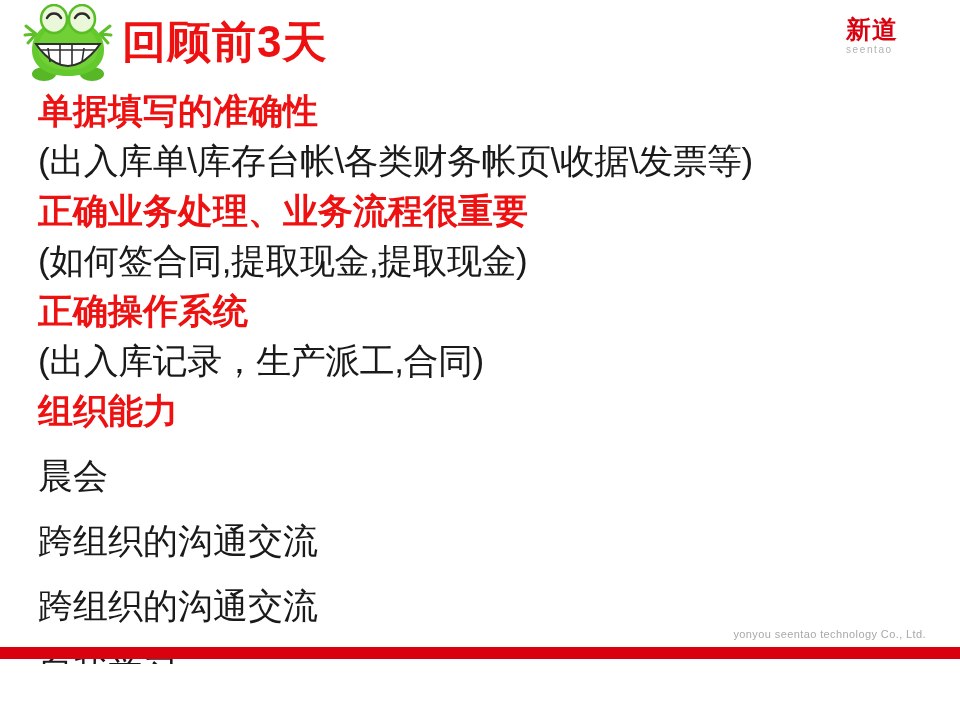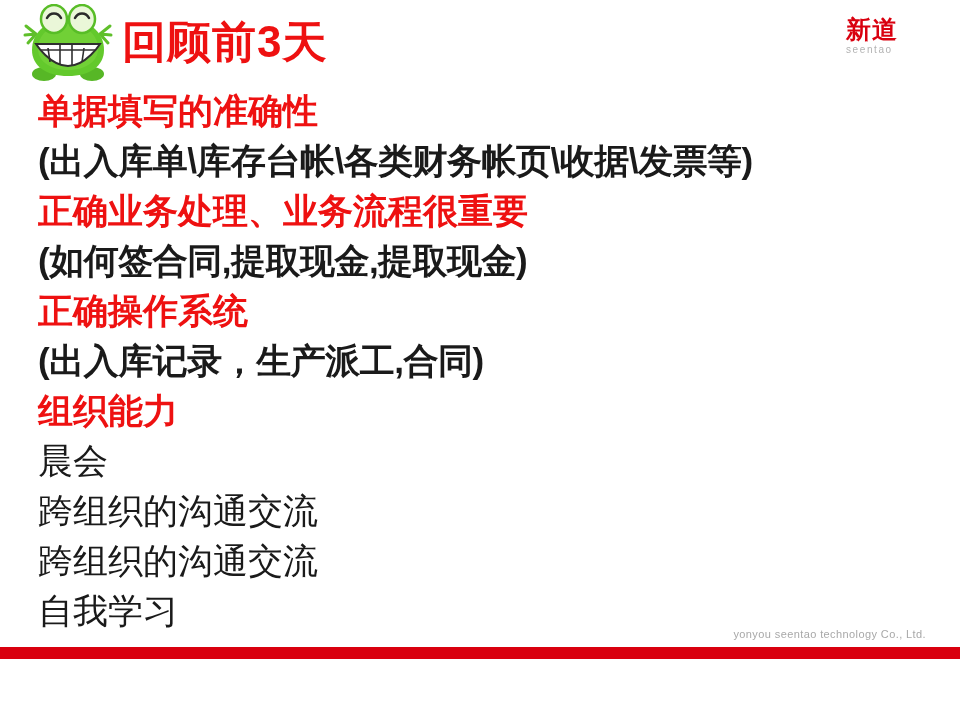--- a/index.html
+++ b/index.html
@@ -93,27 +93,28 @@
   }
 
   .line.heading {
     color: #ee1111;
     font-weight: bold;
     letter-spacing: 0px;
   }
 
   .line.detail {
     color: #1a1a1a;
-    font-weight: bold;
+    font-weight: normal;
     letter-spacing: -0.5px;
   }
 
   .line.plain {
     color: #1a1a1a;
     font-weight: normal;
+    margin-top: 15px;
   }
 
   
   .footer-note {
     position: absolute;
     right: 34px;
     bottom: 24px;
     font-size: 11px;
     color: #a8a8a8;
     letter-spacing: 0.4px;

